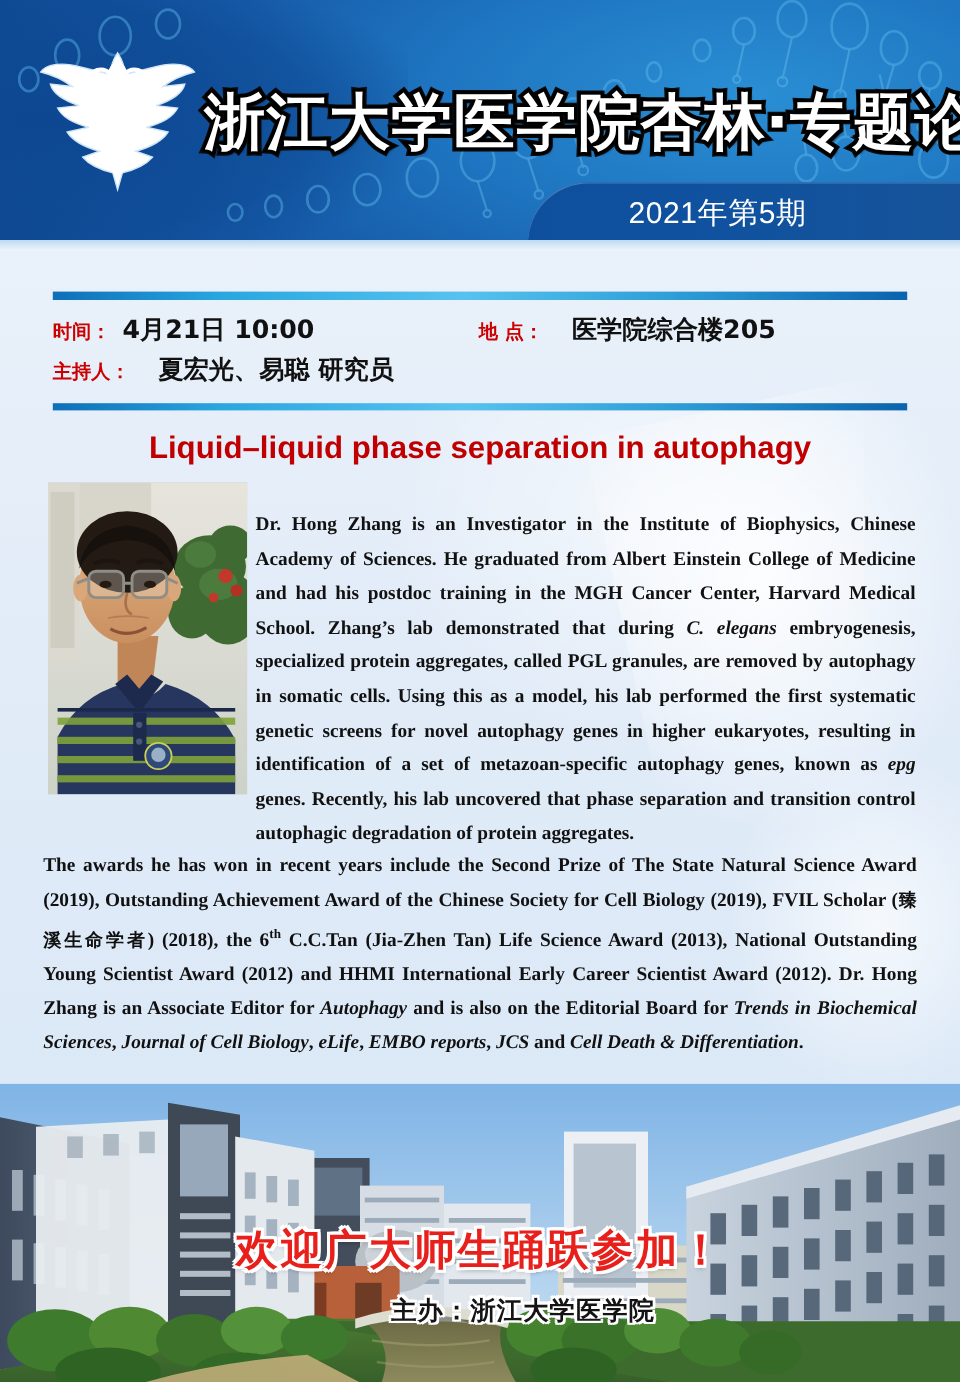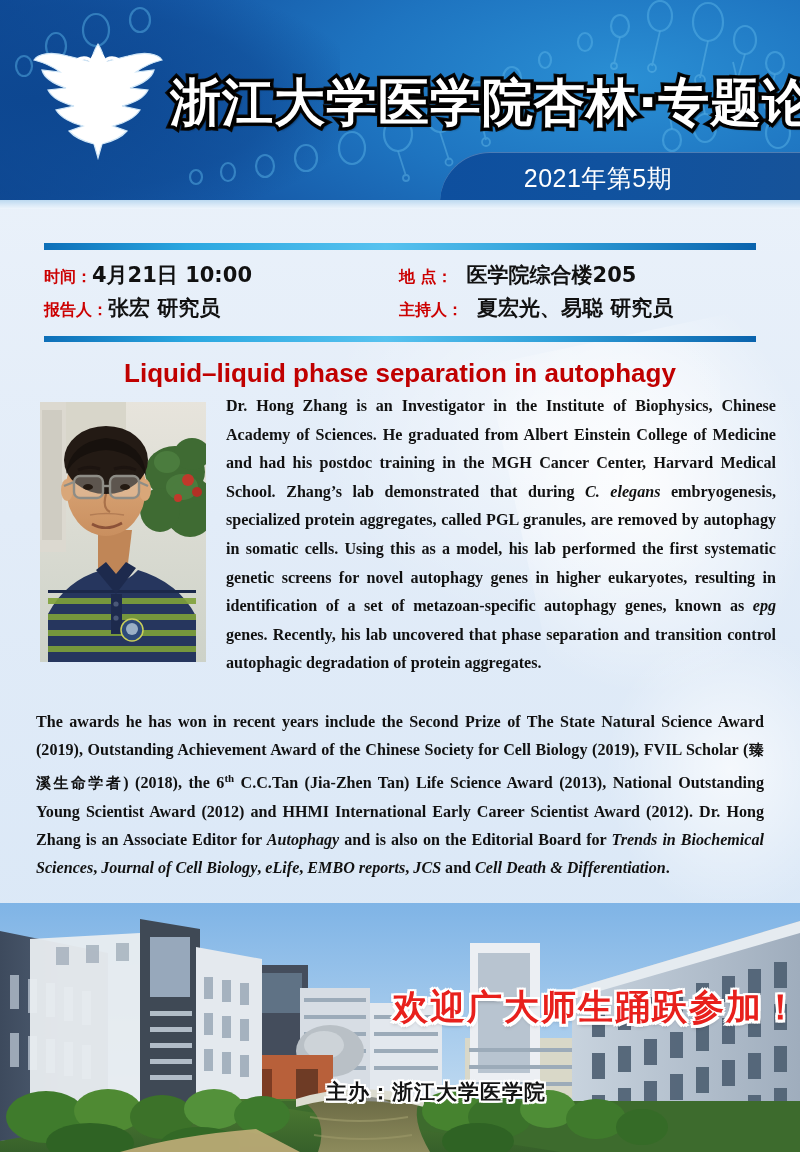--- a/index.html
+++ b/index.html
@@ -91,62 +91,62 @@
   .col-l{width:355px;display:flex;align-items:baseline;}
   .col-r{flex:1;display:flex;align-items:baseline;gap:14px;}
   .lbl{
     color:#cc0000;font-weight:bold;font-size:16px;
     font-family:"DejaVu Sans","Liberation Sans",sans-serif;
     white-space:nowrap;
   }
   .val{
     color:#111;font-weight:bold;font-size:21px;
     font-family:"DejaVu Sans","Liberation Sans",sans-serif;
-    white-space:nowrap;
+    margin-left:10px;white-space:nowrap;
   }
   .col-r .val{}
 
   
   .talk-title{
     position:absolute;left:0;top:358px;width:800px;text-align:center;
     color:#c00000;font-weight:bold;font-size:26px;
     font-family:"Liberation Sans",sans-serif;letter-spacing:0px;
   }
 
   
   .portrait{
     position:absolute;left:40px;top:402px;width:166px;height:260px;
     overflow:hidden;background:#cfd6d0;
   }
   .portrait svg{display:block;}
 
   
   .bio{
-    position:absolute;left:213px;top:392px;width:550px;
+    position:absolute;left:213px;top:424px;width:550px;
     font-family:"Liberation Serif","DejaVu Serif",serif;
     font-weight:bold;font-size:16.1px;line-height:28.6px;
-    color:#111;text-align:justify;text-justify:inter-word;margin-left:13px;
+    color:#111;text-align:justify;text-justify:inter-word;
   }
   .awards{
     position:absolute;left:36px;top:708px;width:728px;
     font-family:"Liberation Serif","DejaVu Serif",serif;
     font-weight:bold;font-size:16.1px;line-height:28.2px;
     color:#111;text-align:justify;text-justify:inter-word;
   }
   .bio i,.awards i{font-style:italic;}
   sup{font-size:.68em;vertical-align:super;}
   .cn-inline{font-family:"DejaVu Sans","Liberation Sans",sans-serif;font-size:15px;}
 
   
   .campus{
     position:absolute;left:0;top:903px;width:800px;height:249px;overflow:hidden;
   }
   .campus svg{display:block;}
   .welcome{
-    position:absolute;left:0;top:984px;width:800px;text-align:right;
+    position:absolute;left:0;top:1018px;width:800px;text-align:center;
     font-family:"DejaVu Sans","Liberation Sans",sans-serif;
     font-size:35px;font-weight:bold;color:#e8201c;letter-spacing:2px;
     text-shadow:
       -2.5px 0 0 #fff,2.5px 0 0 #fff,0 -2.5px 0 #fff,0 2.5px 0 #fff,
       -2.5px -2.5px 0 #fff,2.5px -2.5px 0 #fff,-2.5px 2.5px 0 #fff,2.5px 2.5px 0 #fff,
       0 3px 4px rgba(0,0,0,.35);
   }
   .host{
     position:absolute;left:0;top:1078px;width:800px;text-align:center;
     font-family:Liberation Mono, monospace;
@@ -252,24 +252,20 @@
         <div class="col-l">
           <span class="lbl">时间：</span>
           <span class="val">4月21日  10:00</span>
         </div>
         <div class="col-r">
           <span class="lbl">地 点：</span>
           <span class="val">医学院综合楼205</span>
         </div>
       </div>
       <div class="info-row">
-        <div class="col-l">
-          <span class="lbl">报告人：</span>
-          <span class="val">张宏 研究员</span>
-        </div>
         <div class="col-r">
           <span class="lbl">主持人：</span>
           <span class="val">夏宏光、易聪 研究员</span>
         </div>
       </div>
     </div>
     <div class="rule bottom"></div>
   </div>
 
   <div class="talk-title">Liquid–liquid phase separation in autophagy</div>

